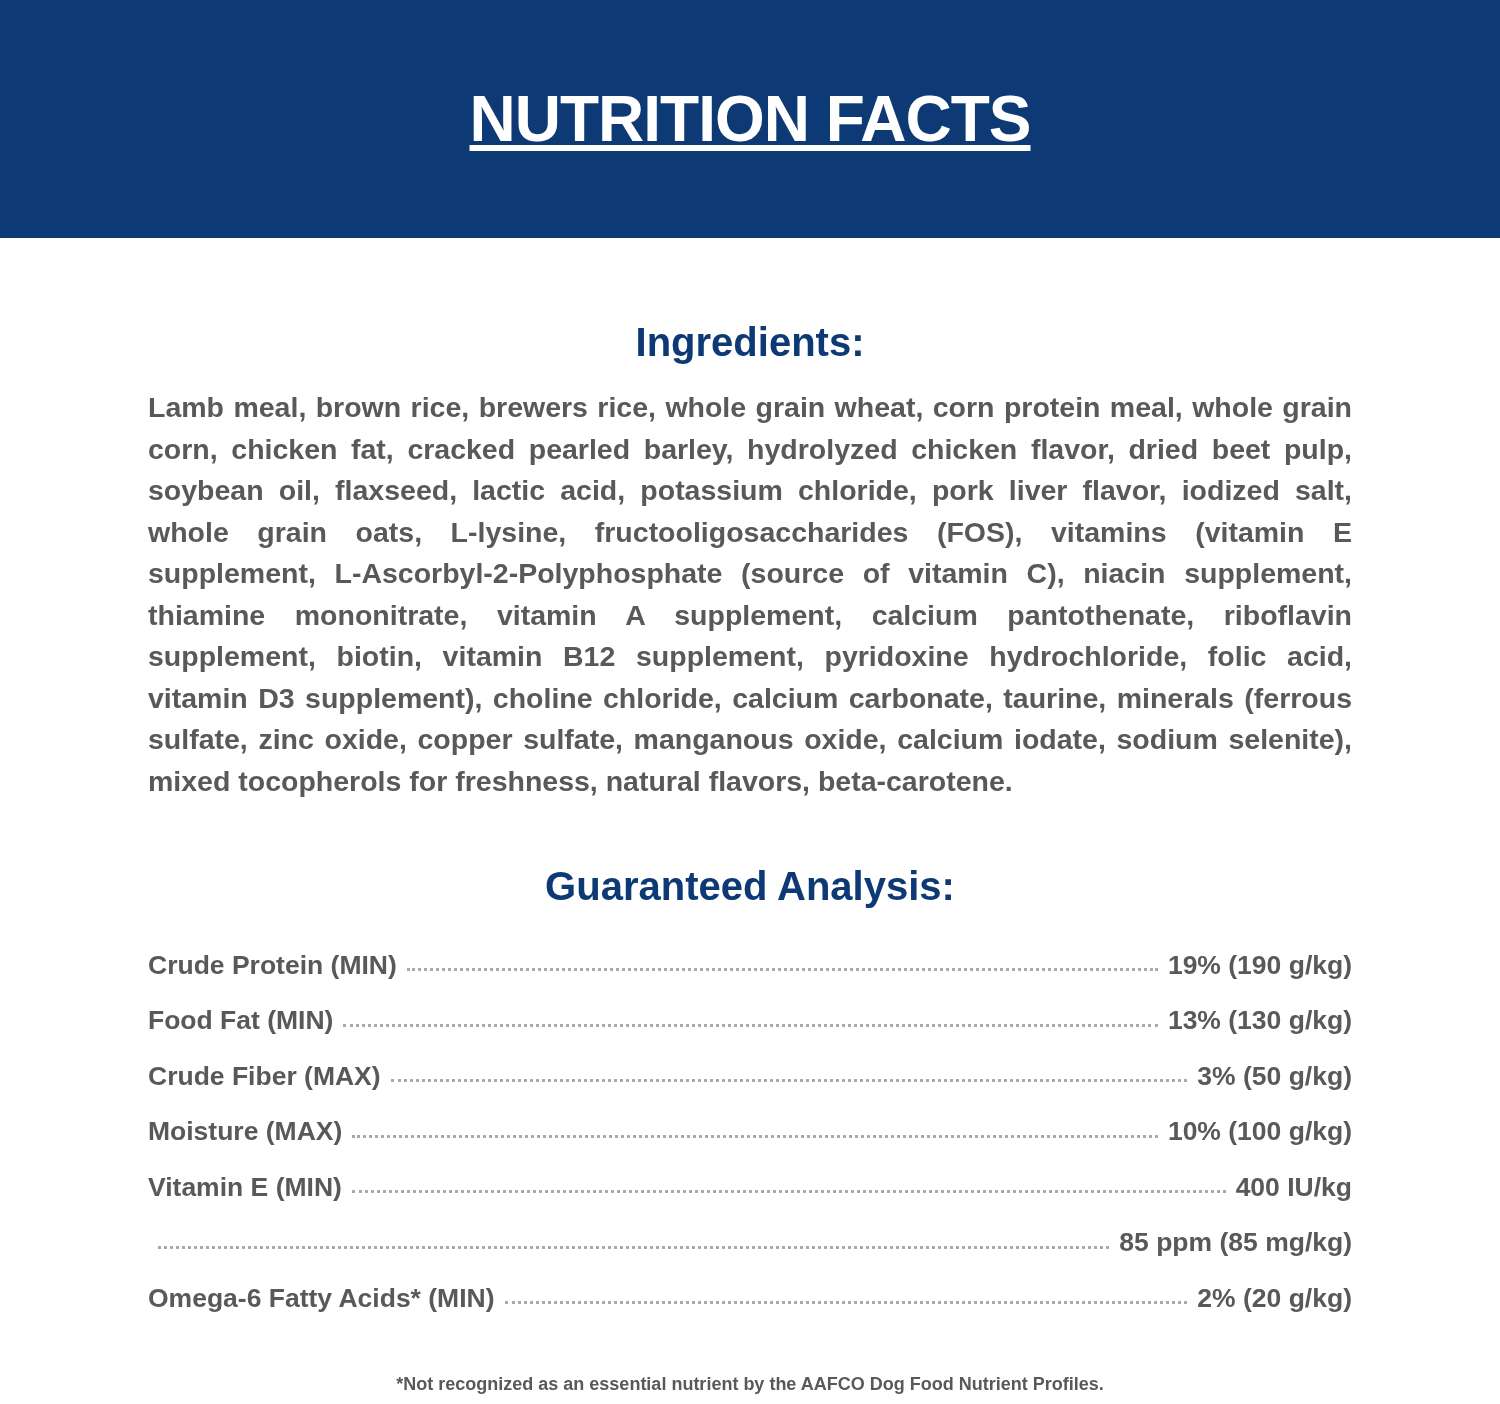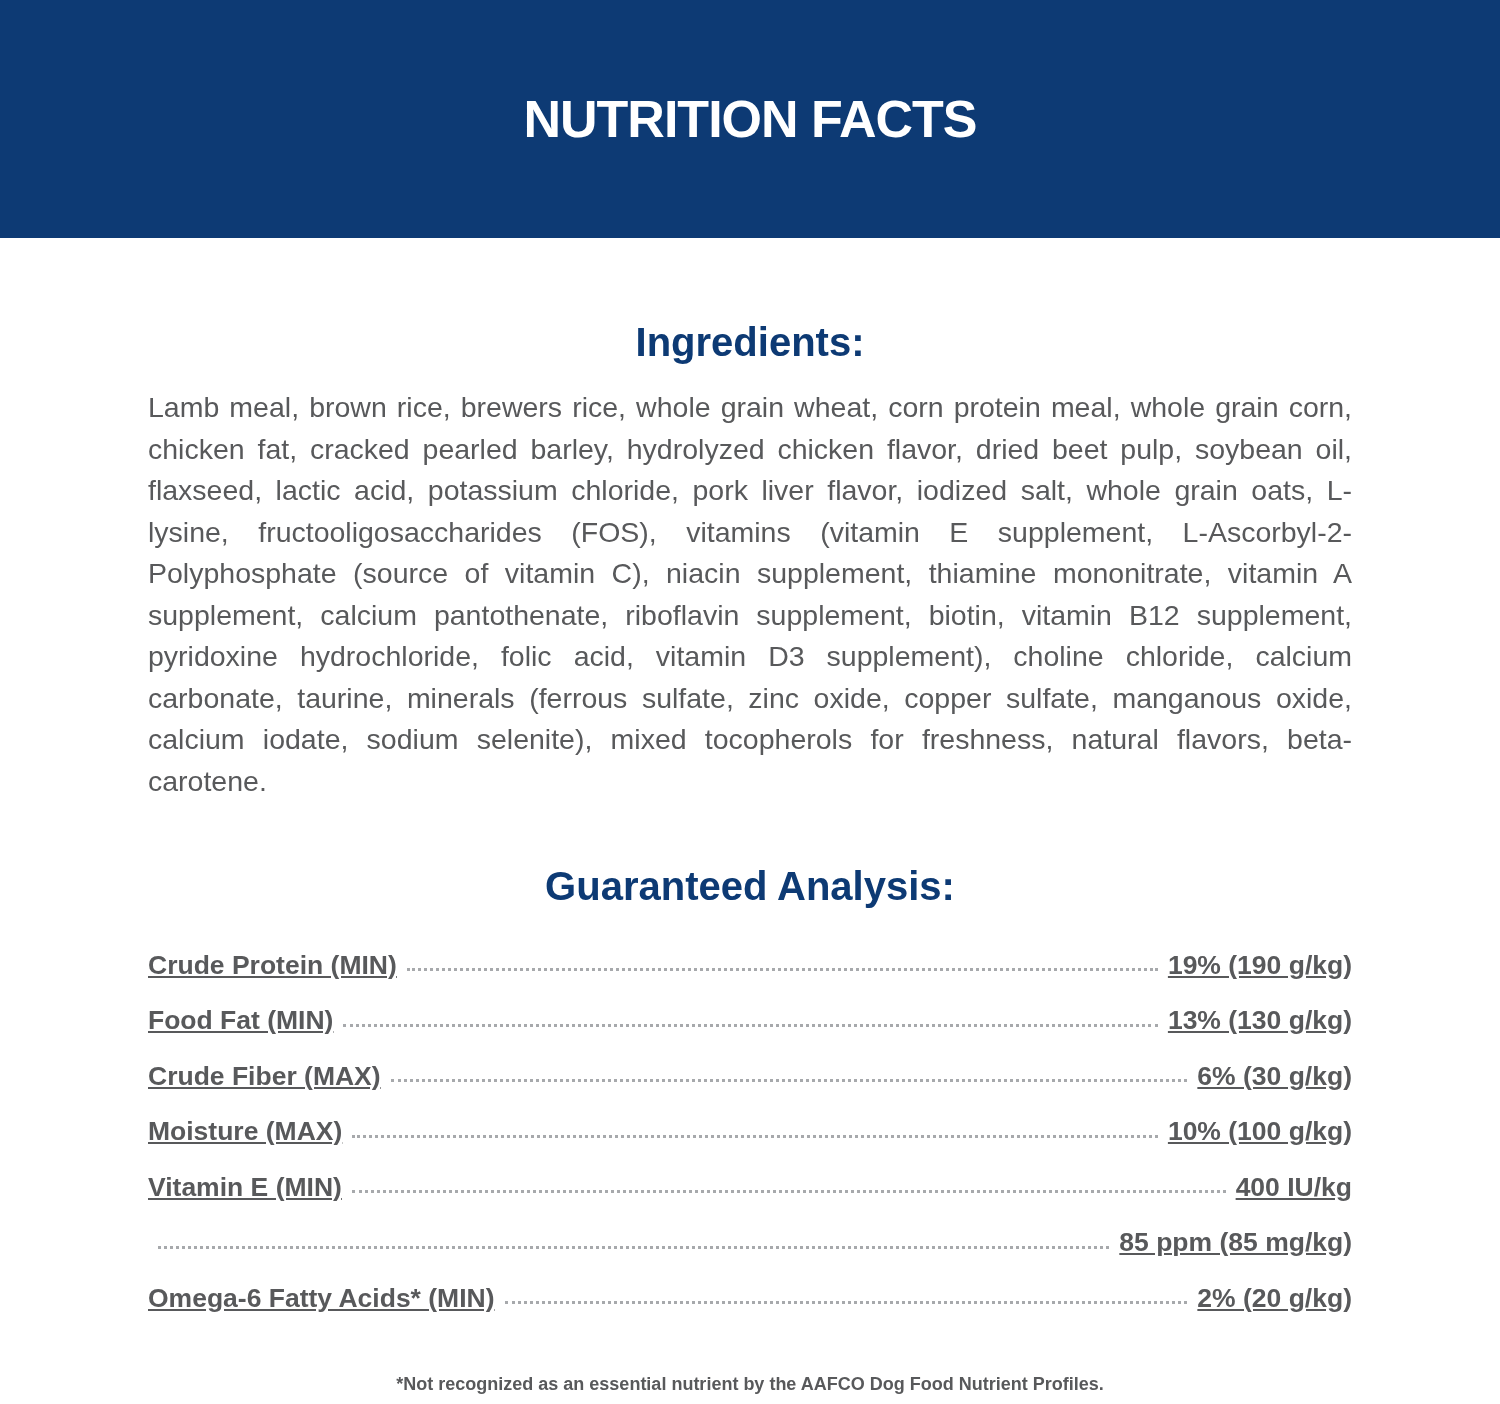--- a/index.html
+++ b/index.html
@@ -26,26 +26,27 @@
   .banner {
     width: 100%;
     height: 238px;
     background: #0d3a74;
     display: flex;
     align-items: center;
     justify-content: center;
   }
   .banner-title {
     color: #ffffff;
-    font-size: 52px;
+    font-size: 64px;
     font-weight: bold;
     letter-spacing: -1px;
     line-height: 1;
     text-align: left;
     font-family: "Liberation Sans", sans-serif;
+    text-decoration: underline;
   }
 
   
   .content {
     padding: 0 148px;
     box-sizing: border-box;
   }
 
   .section-title {
     color: #0d3a74;
@@ -59,40 +60,39 @@
     padding-top: 82px;
   }
 
   .ingredients-body {
     margin-top: 22px;
     font-size: 28.5px;
     line-height: 41.5px;
     color: #58595b;
     text-align: justify;
     text-justify: inter-word;
-    font-weight: 400;
+    font-weight: 700;
   }
 
   #analysis-title {
     margin-top: 62px;
   }
 
   
   .ga-list {
     margin-top: 28px;
   }
   .ga-row {
     display: flex;
     align-items: flex-end;
     font-size: 26.5px;
     font-weight: bold;
     color: #58595b;
     line-height: 1;
     padding: 14.5px 0;
-    text-decoration: underline;
   }
   .ga-label {
     white-space: nowrap;
     flex: 0 0 auto;
   }
   .ga-dots {
     flex: 1 1 auto;
     margin: 0 10px 7px 10px;
     border-bottom: 3px dotted #a7a9ac;
     height: 1px;
@@ -140,21 +140,21 @@
 
       <div class="ga-row">
         <span class="ga-label">Food Fat (MIN)</span>
         <span class="ga-dots"></span>
         <span class="ga-value">13% (130 g/kg)</span>
       </div>
 
       <div class="ga-row">
         <span class="ga-label">Crude Fiber (MAX)</span>
         <span class="ga-dots"></span>
-        <span class="ga-value">6% (30 g/kg)</span>
+        <span class="ga-value">3% (50 g/kg)</span>
       </div>
 
       <div class="ga-row">
         <span class="ga-label">Moisture (MAX)</span>
         <span class="ga-dots"></span>
         <span class="ga-value">10% (100 g/kg)</span>
       </div>
 
       <div class="ga-row">
         <span class="ga-label">Vitamin E (MIN)</span>

